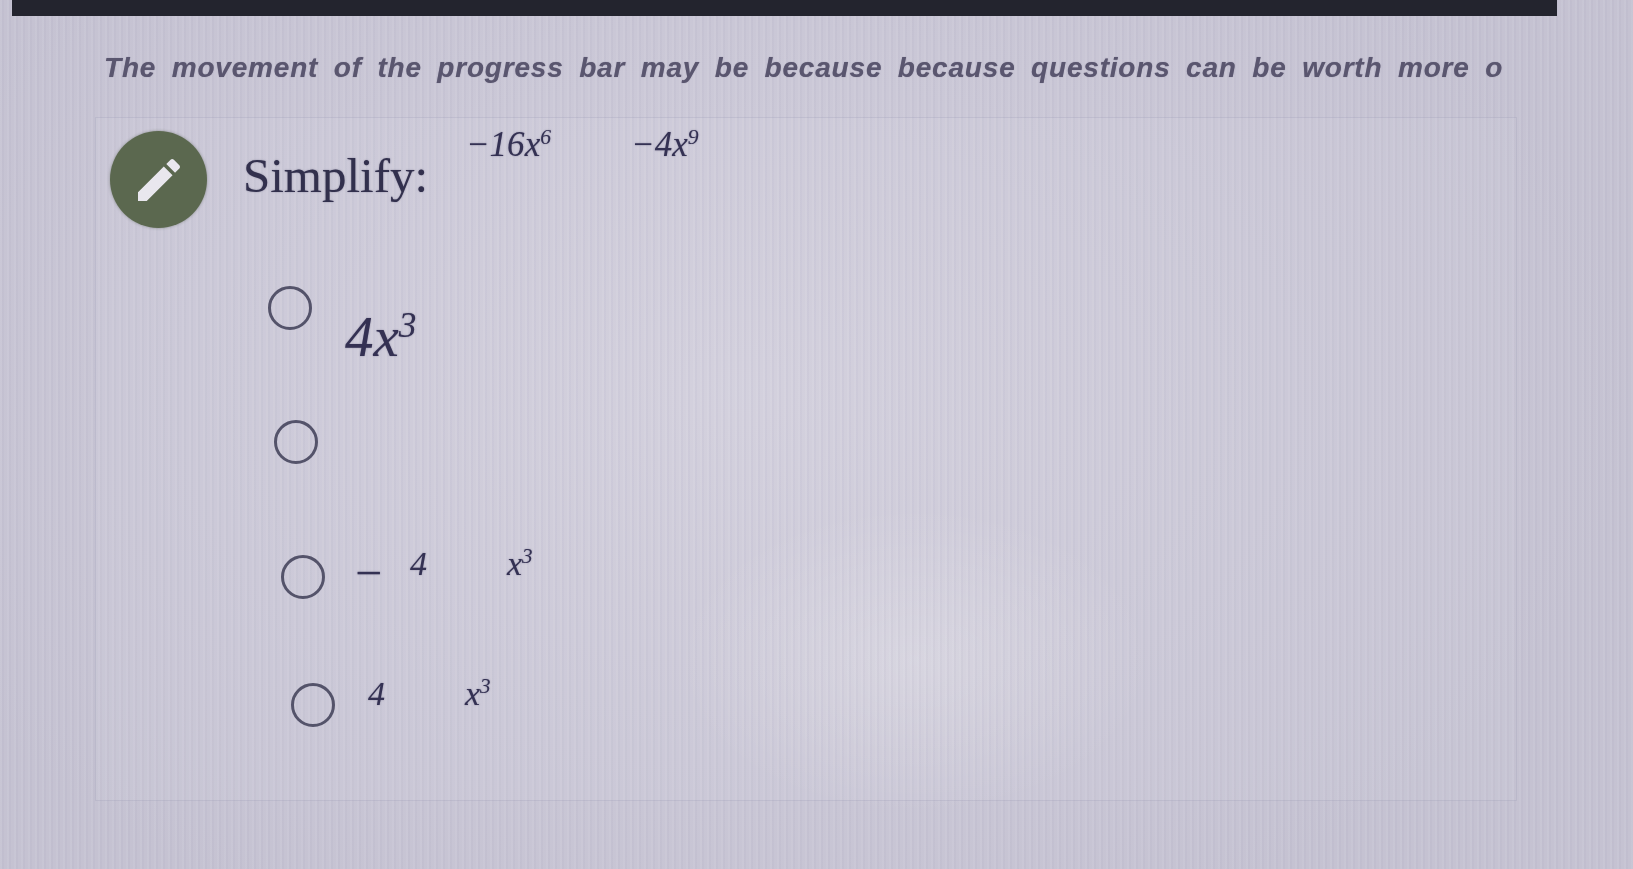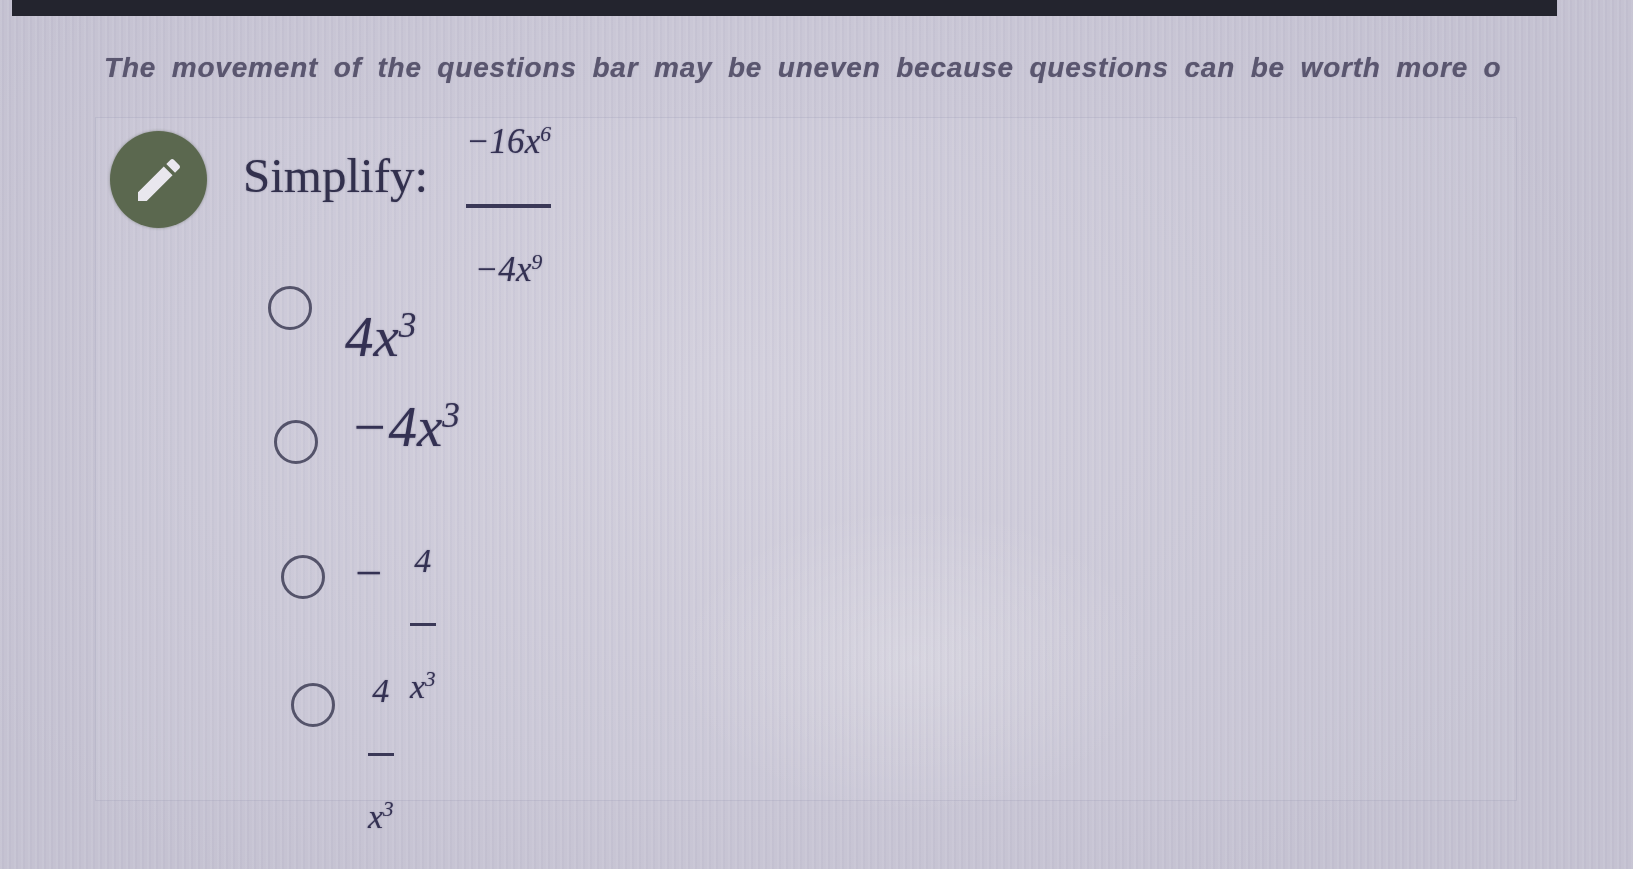--- a/index.html
+++ b/index.html
@@ -49,21 +49,21 @@
     text-shadow:0 0 1.5px rgba(52,49,83,0.5);
   }
   .q-prompt{
     position:absolute;left:243px;top:147px;
     font-family:"Liberation Serif","DejaVu Serif",serif;
     font-size:49px;color:#32304d;font-style:normal;
     text-shadow:0 0 1.5px rgba(50,48,77,0.5);
   }
   sup{font-size:0.62em;vertical-align:0.55em;line-height:0;}
   
-  .frac{display:inline-flex;flex-direction:column;align-items:center;vertical-align:middle;gap:40px;}
+  .frac{display:inline-flex;flex-direction:row;align-items:center;vertical-align:middle;gap:40px;}
   .frac .bar{align-self:stretch;border-top:3px solid #3a3857;margin:3px 0 2px 0;height:0;}
   .q-frac{position:absolute;left:466px;top:122px;font-size:35px;}
   .q-frac .bar{border-top-width:4px;margin:2px 0;}
   
   .radio{
     position:absolute;width:38px;height:38px;border-radius:50%;
     border:3px solid #54536a;background:transparent;box-sizing:content-box;
   }
   .opt-label{position:absolute;font-size:57px;}
   .opt-frac{font-size:34px;}
@@ -78,21 +78,21 @@
   .f3{left:410px;top:542px;}
   .f4{left:368px;top:672px;}
 </style>
 </head>
 <body>
 
 <div class="stage">
 
   <div class="topbar"></div>
 
-  <div class="notice">The movement of the questions bar may be uneven because questions can be worth more o</div>
+  <div class="notice">The movement of the progress bar may be because because questions can be worth more o</div>
 
   <div class="card"></div>
 
   <div class="q-icon">
     <svg viewBox="0 0 24 24">
       <path d="M17.66 3c-.25 0-.51.1-.7.29l-1.83 1.83 3.75 3.75 1.83-1.83c.39-.39.39-1.02 0-1.41l-2.34-2.34c-.2-.2-.45-.29-.71-.29zm-3.6 3.19L3 17.25V21h3.75L17.81 9.94l-3.75-3.75z"></path>
     </svg>
   </div>
 
   <div class="q-prompt">Simplify:</div>
@@ -102,21 +102,20 @@
       <span class="num"><span>−16</span><span>x</span><sup>6</sup></span>
       <span class="bar"></span>
       <span class="den"><span>−4</span><span>x</span><sup>9</sup></span>
     </span>
   </div>
 
   <span class="radio r1" role="radio" aria-checked="false"></span>
   <span class="opt-label math l1"><span></span><span>4</span><span>x</span><sup>3</sup></span>
 
   <span class="radio r2" role="radio" aria-checked="false"></span>
-  <span class="opt-label math l2"><span>−</span><span>4</span><span>x</span><sup>3</sup></span>
 
   <span class="radio r3" role="radio" aria-checked="false"></span>
   <span class="opt-sign math s3">−</span>
   <span class="opt-frac math f3" style="position:absolute;">
     <span class="frac">
       <span class="num">4</span>
       <span class="bar"></span>
       <span class="den"><span>x</span><sup>3</sup></span>
     </span>
   </span>

